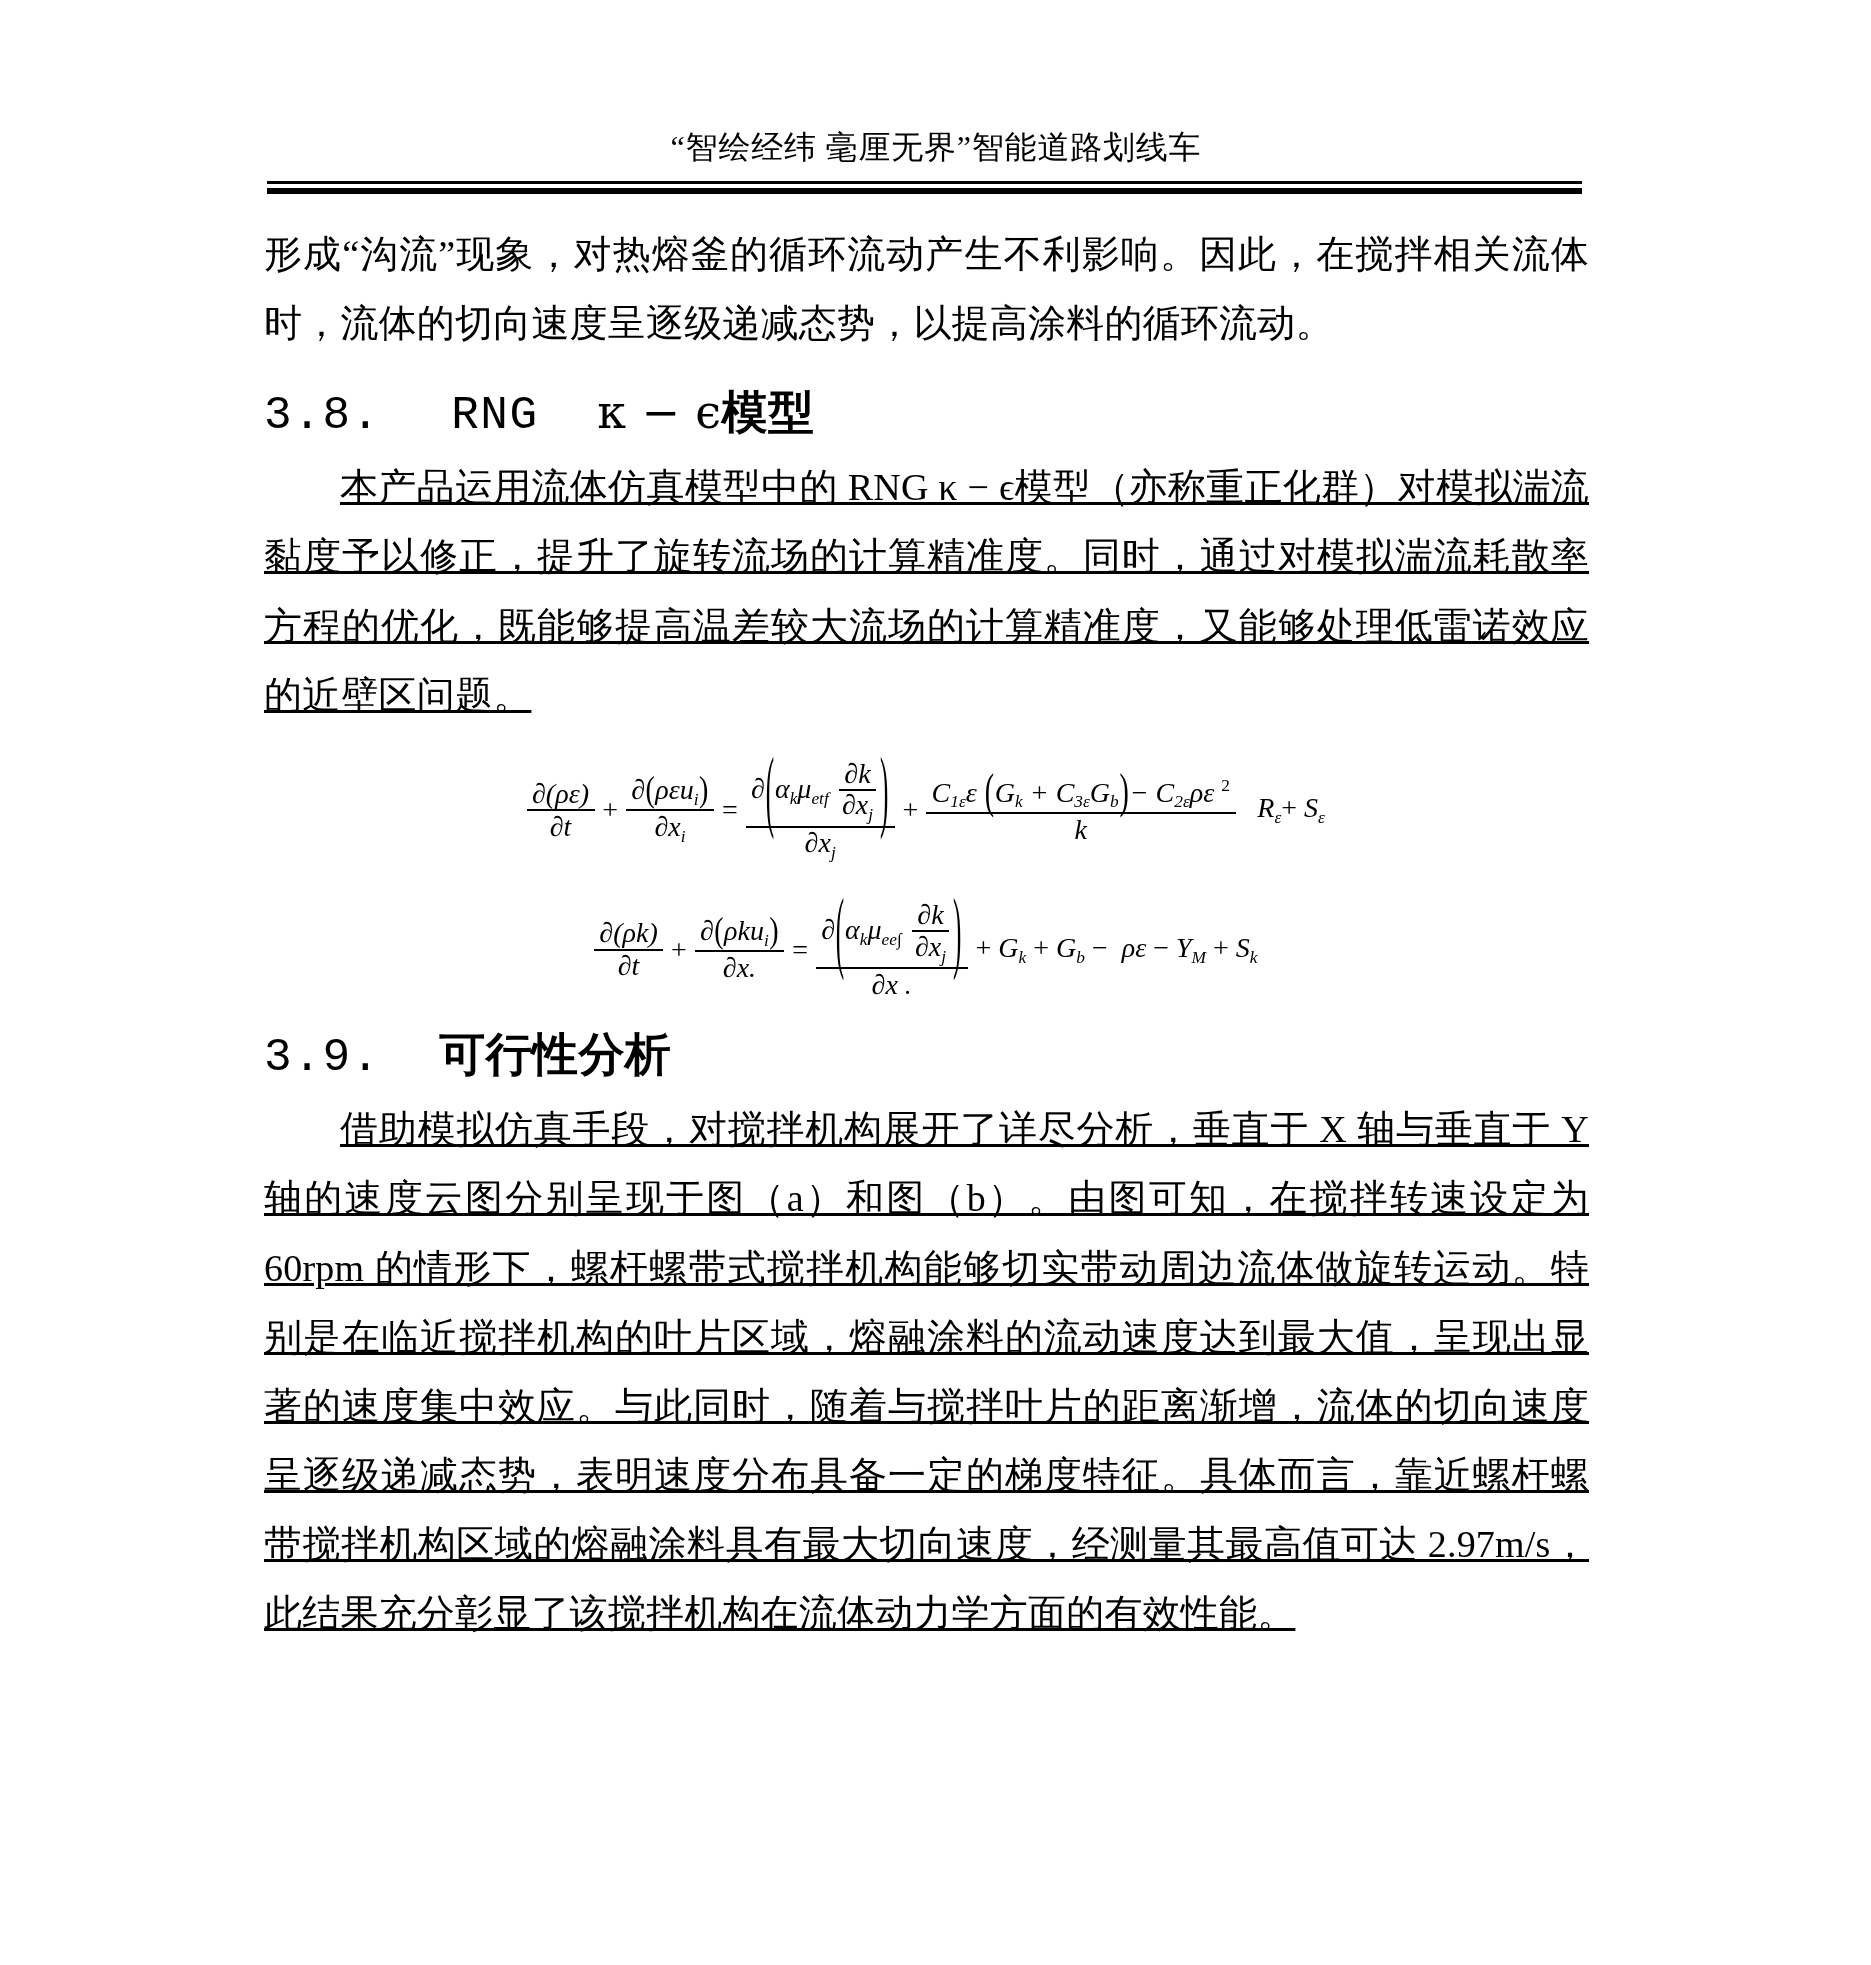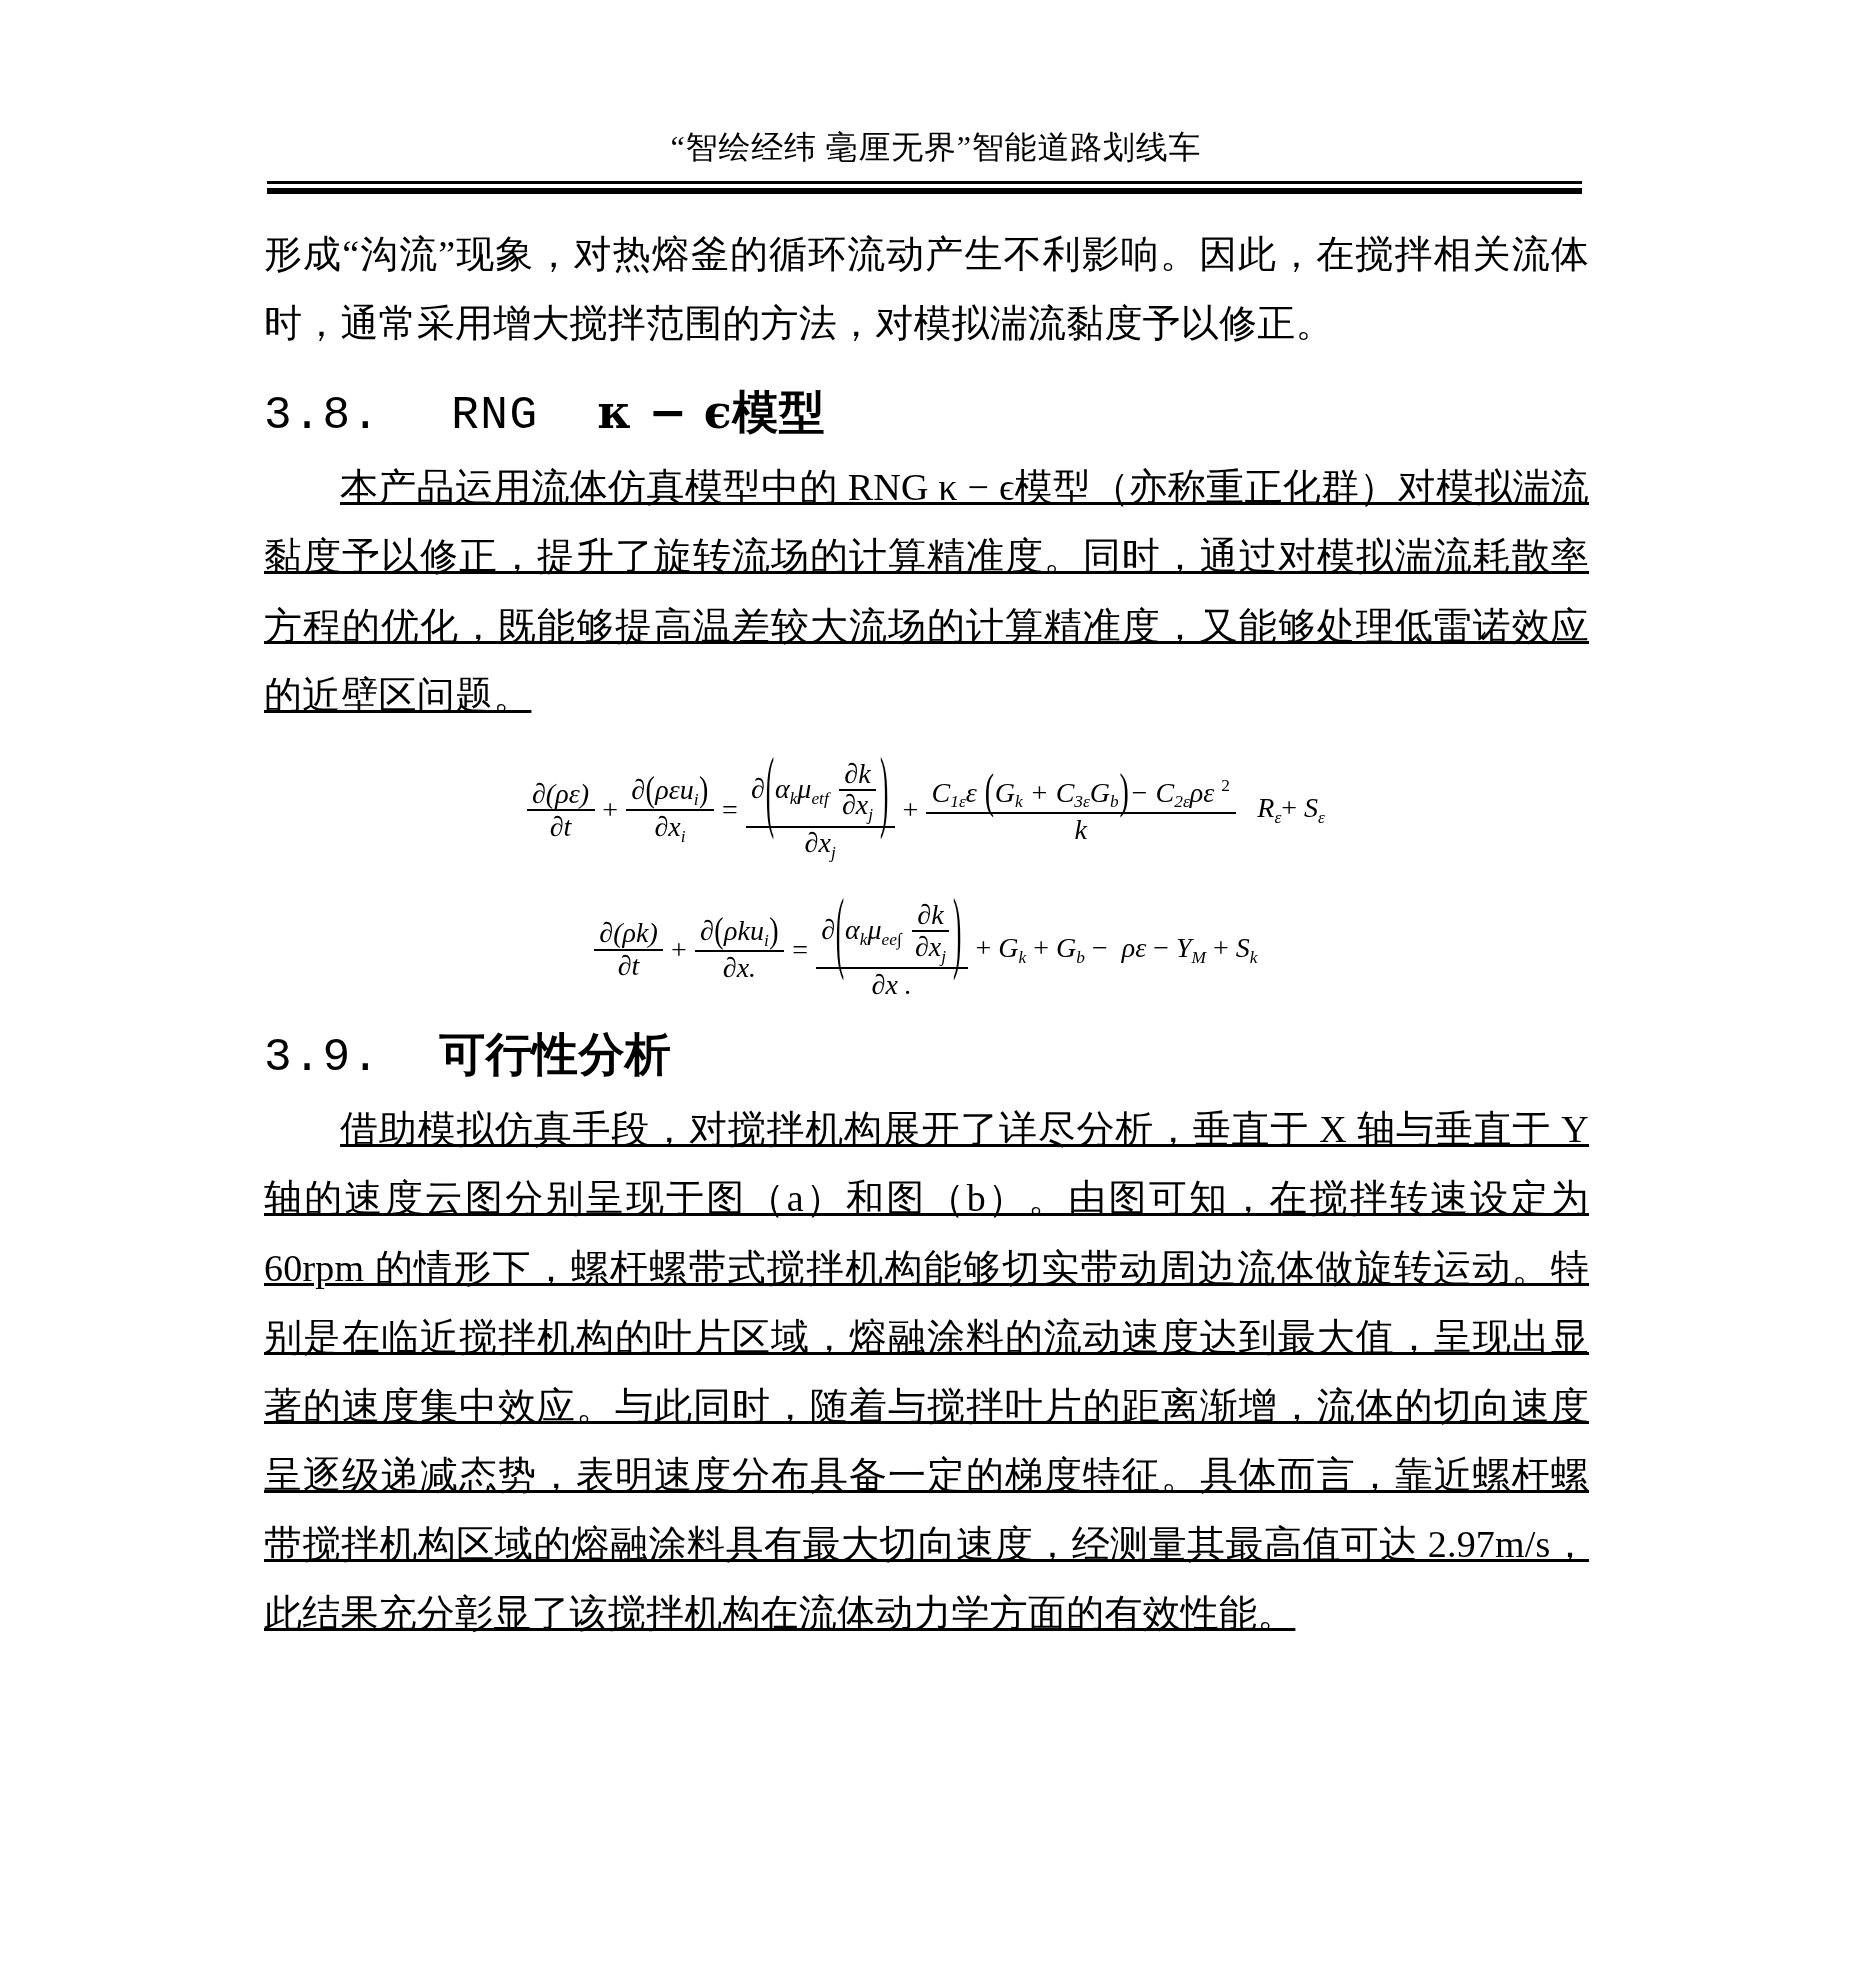--- a/index.html
+++ b/index.html
@@ -87,21 +87,21 @@
     font-family: Liberation Mono, monospace;
     font-weight: normal;
     letter-spacing: 1.6px;
   }
   h2.section-heading .hei {
     font-family: Liberation Sans, sans-serif;
     font-weight: bold;
   }
   h2.section-heading .mathsym {
     font-family: "DejaVu Serif", "Liberation Serif", serif;
-    font-weight: bold;
+    font-weight: normal;
   }
 
   
   .formula-block {
     margin: 27.5px 0 15.7px 0;
     font-family: "Liberation Serif", "DejaVu Serif", serif;
   }
   .formula-row {
     display: flex;
     justify-content: center;
@@ -178,21 +178,21 @@
   <div class="running-head">“智绘经纬 毫厘无界”智能道路划线车</div>
 
   <div class="header-rules">
     <div class="rule-thin"></div>
     <div class="rule-gap"></div>
     <div class="rule-thick"></div>
   </div>
 
   <div class="content">
 
-    <p class="body-para">形成“沟流”现象，对热熔釜的循环流动产生不利影响。因此，在搅拌相关流体时，通常采用增大搅拌范围的方法，对模拟湍流黏度予以修正。</p>
+    <p class="body-para">形成“沟流”现象，对热熔釜的循环流动产生不利影响。因此，在搅拌相关流体时，流体的切向速度呈逐级递减态势，以提高涂料的循环流动。</p>
 
     <h2 class="section-heading">
       <span class="num">3.8.</span>
       <span class="num">&nbsp;&nbsp;</span><span class="num">RNG</span><span class="num">&nbsp;&nbsp;</span><span class="mathsym">κ − ϵ</span><span class="hei">模型</span>
     </h2>
 
     <p class="body-para indent">本产品运用流体仿真模型中的 RNG κ − ϵ模型（亦称重正化群）对模拟湍流黏度予以修正，提升了旋转流场的计算精准度。同时，通过对模拟湍流耗散率方程的优化，既能够提高温差较大流场的计算精准度，又能够处理低雷诺效应的近壁区问题。</p>
 
     <div class="formula-block">
 

